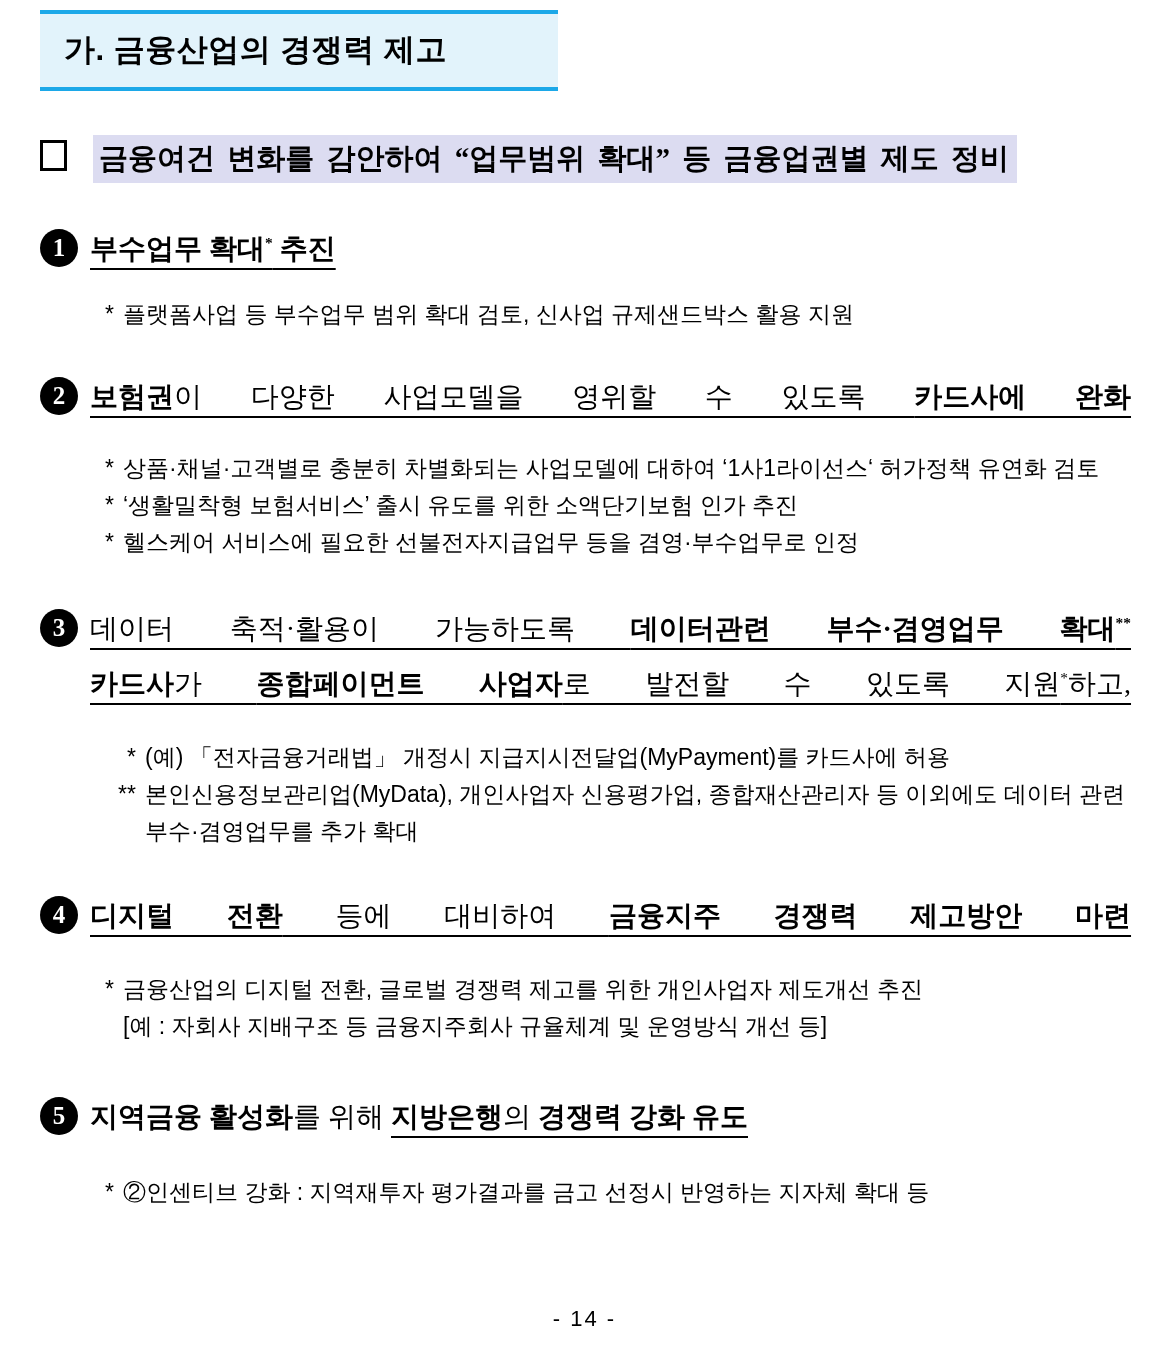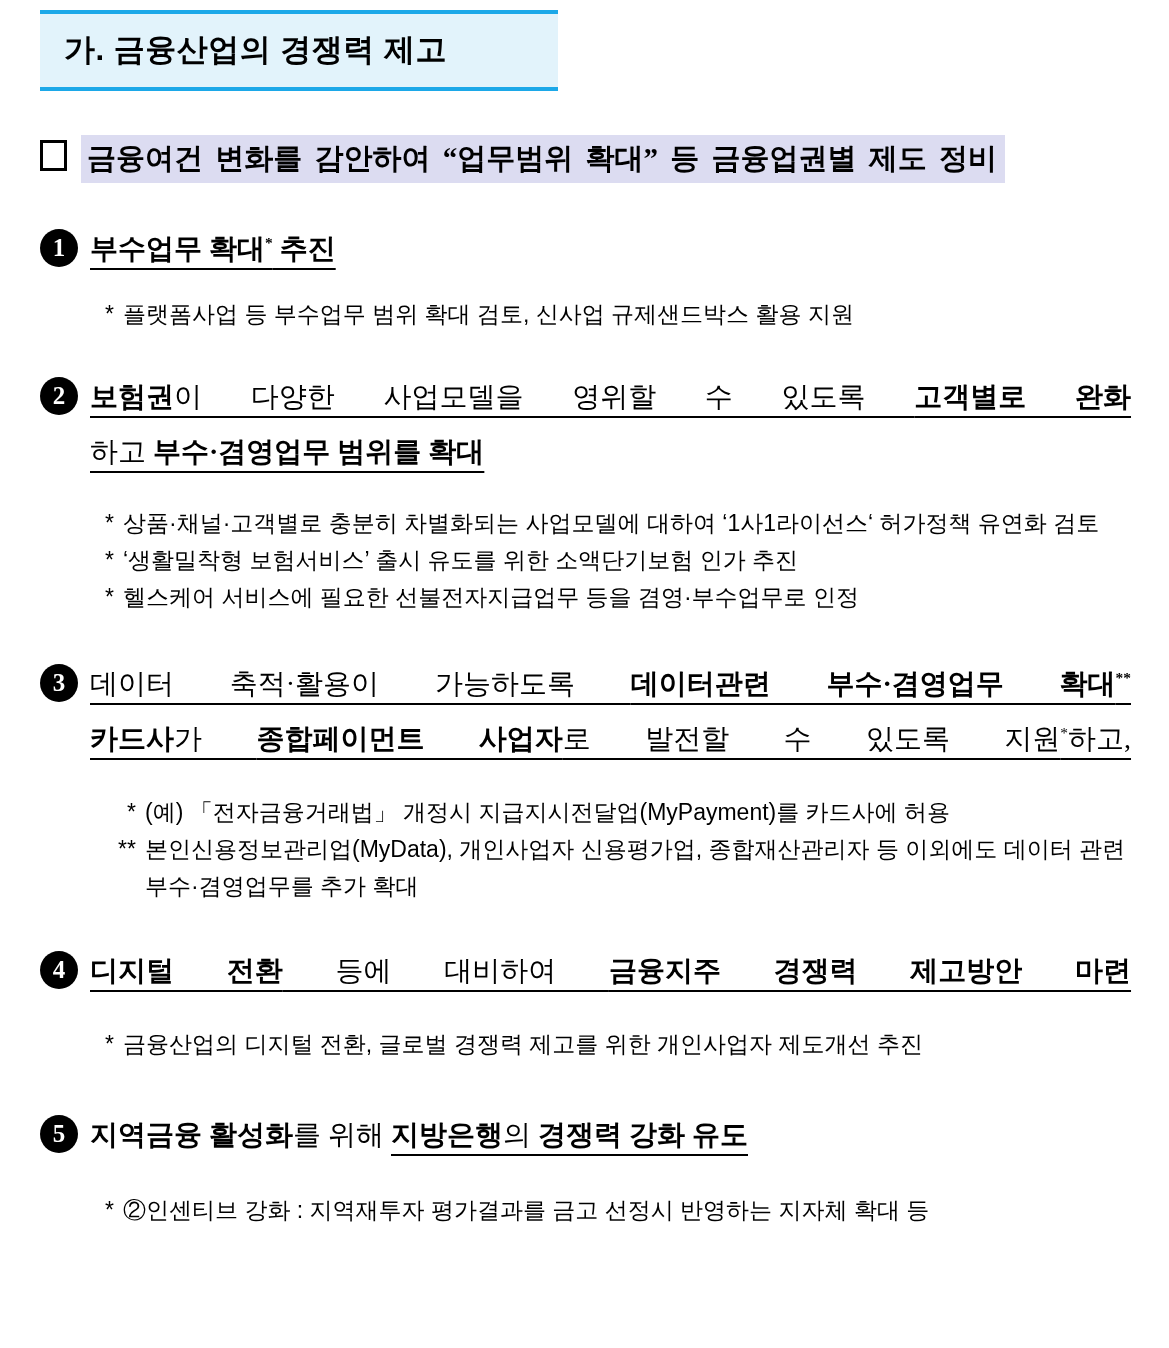--- a/index.html
+++ b/index.html
@@ -38,20 +38,21 @@
   }
   .sq{
     flex:none;width:27px;height:31px;
     border:3px solid #000;margin:5px 14px 0 0;
   }
   .hl{
     background:var(--highlight);
     padding:5px 8px 7px 6px;
     line-height:1.25;
     word-spacing:5px;
+    margin-left:12px;
   }
 
   
   .item{display:flex;align-items:flex-start;}
   .m-item1{margin-top:38px;}
   .m-item2{margin-top:36px;}
   .m-item3{margin-top:40px;}
   .m-item4{margin-top:38px;}
   .m-item5{margin-top:44px;}
   .num{
@@ -116,22 +117,21 @@
   <div class="subs m-sub1">
     <div class="sub-row">
       <span class="sub-marker">*</span>
       <span class="sub-text">플랫폼사업 등 부수업무 범위 확대 검토, 신사업 규제샌드박스 활용 지원</span>
     </div>
   </div>
 
   <div class="item m-item2">
     <span class="num">2</span>
     <div class="item-text">
-      <div class="line u just"><span class="b">보험권</span><span>이 다양한 사업모델을 영위할 수 있도록 </span><span class="b">고객별로 완화</span></div>
-      <div class="line u"><span>하고 </span><span class="b">부수·겸영업무 범위를 확대</span></div>
+      <div class="line u just"><span class="b">보험권</span><span>이 다양한 사업모델을 영위할 수 있도록 </span><span class="b">카드사에 완화</span></div>
     </div>
   </div>
   <div class="subs m-sub2">
     <div class="sub-row">
       <span class="sub-marker">*</span>
       <span class="sub-text">상품·채널·고객별로 충분히 차별화되는 사업모델에 대하여 ‘1사1라이선스‘ 허가정책 유연화 검토</span>
     </div>
     <div class="sub-row">
       <span class="sub-marker">*</span>
       <span class="sub-text">‘생활밀착형 보험서비스’ 출시 유도를 위한 소액단기보험 인가 추진</span>
@@ -164,33 +164,35 @@
     <span class="num">4</span>
     <div class="item-text">
       <div class="line u just"><span class="b">디지털 전환</span><span> 등에 대비하여 </span><span class="b">금융지주 경쟁력 제고방안 마련</span></div>
     </div>
   </div>
   <div class="subs m-sub4">
     <div class="sub-row">
       <span class="sub-marker">*</span>
       <span class="sub-text">
         <div>금융산업의 디지털 전환, 글로벌 경쟁력 제고를 위한 개인사업자 제도개선 추진</div>
+        <div>[예 : 자회사 지배구조 등 금융지주회사 규율체계 및 운영방식 개선 등]</div>
       </span>
     </div>
   </div>
 
   <div class="item m-item5">
     <span class="num">5</span>
     <div class="item-text">
       <div class="line"><span class="b">지역금융 활성화</span><span>를 위해 </span><span class="u"><span class="b">지방은행</span><span>의 </span><span class="b">경쟁력 강화 유도</span></span></div>
     </div>
   </div>
   <div class="subs m-sub5">
     <div class="sub-row">
       <span class="sub-marker">*</span>
       <span class="sub-text">
         <div>②인센티브 강화 : 지역재투자 평가결과를 금고 선정시 반영하는 지자체 확대 등</div>
       </span>
     </div>
   </div>
 
+  <div class="footer">- 14 -</div>
 
 </div>
 
 </body></html>

